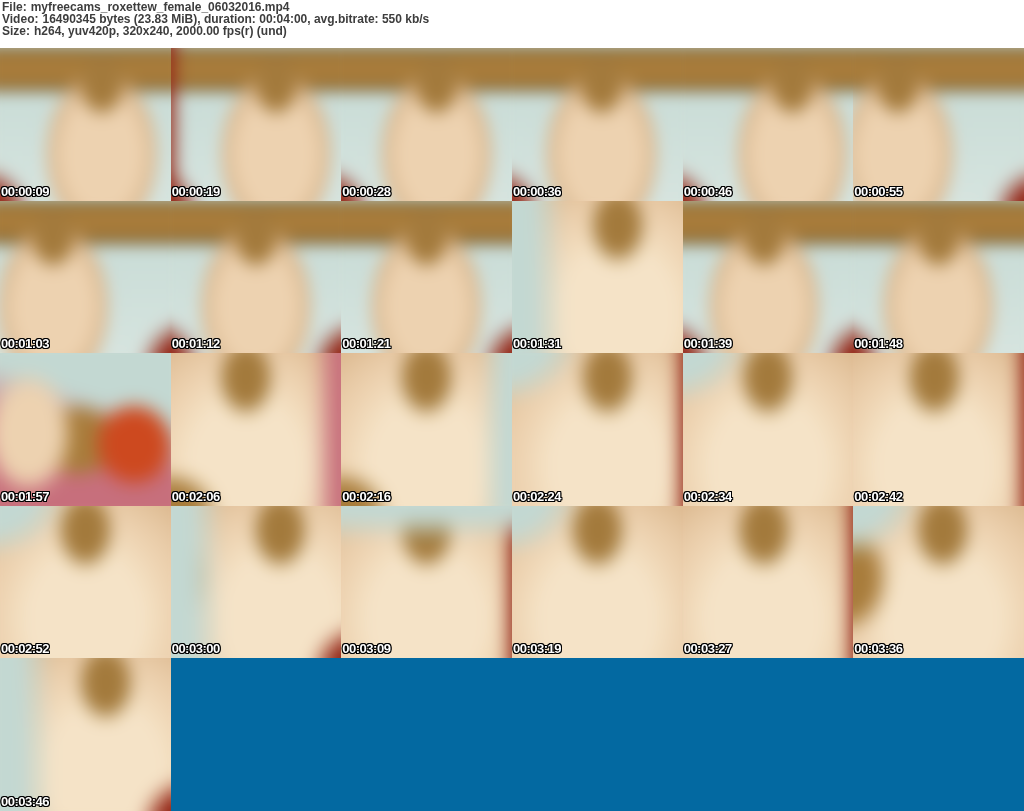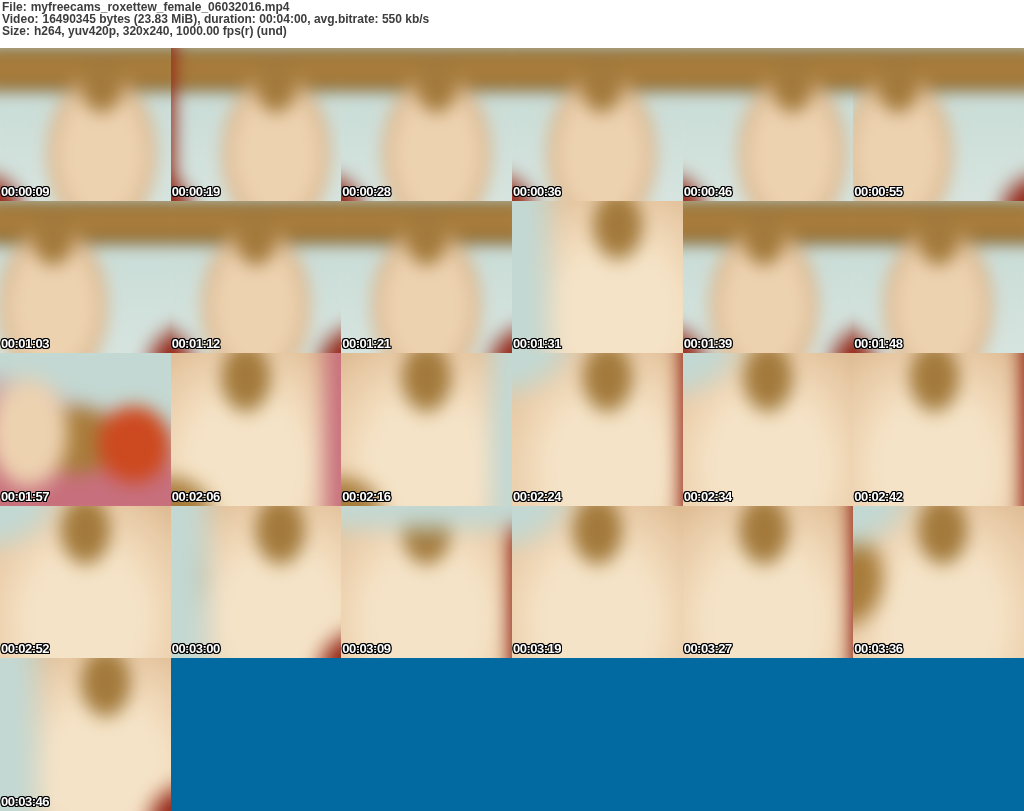--- a/index.html
+++ b/index.html
@@ -62,21 +62,21 @@
 <div class="sheet">
 
   <div class="meta-header">
     <div class="meta-line">
       <span class="lbl">File:</span><span>myfreecams_roxettew_female_06032016.mp4</span>
     </div>
     <div class="meta-line">
       <span class="lbl">Video:</span><span>16490345 bytes (23.83 MiB), duration: 00:04:00, avg.bitrate: 550 kb/s</span>
     </div>
     <div class="meta-line">
-      <span class="lbl">Size:</span><span>h264, yuv420p, 320x240, 1000.00 fps(r) (und)</span>
+      <span class="lbl">Size:</span><span>h264, yuv420p, 320x240, 2000.00 fps(r) (und)</span>
     </div>
   </div>
 
   <div class="thumb-grid">
     <div class="thumb">
       <div class="art" style="background: radial-gradient(24% 28% at 0% 100%, rgb(142, 36, 21) 0px, rgb(142, 36, 21) 55%, transparent 100%), radial-gradient(16% 24% at 58% 28%, rgb(161, 122, 63) 0px, rgb(161, 122, 63) 50%, transparent 78%), radial-gradient(40% 64% at 58% 66%, rgb(236, 210, 178) 0px, rgb(236, 210, 178) 48%, rgb(217, 182, 142) 62%, transparent 72%), linear-gradient(transparent 0px, transparent 8%, rgb(111, 84, 38) 8%, rgb(111, 84, 38) 11%, rgb(166, 124, 62) 11%, rgb(166, 124, 62) 29%, rgb(111, 84, 38) 29%, rgb(111, 84, 38) 32%, transparent 32%), linear-gradient(rgb(196, 216, 210), rgb(216, 229, 224));"></div>
       <span class="ts">00:00:09</span>
     </div>
 
     <div class="thumb">

